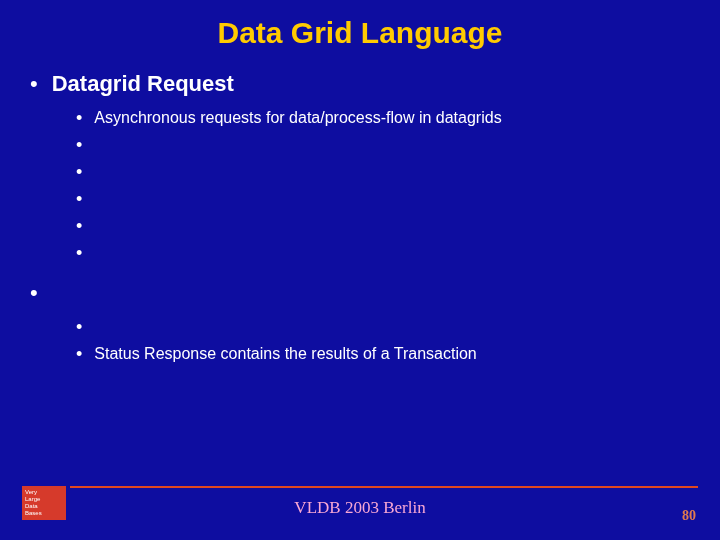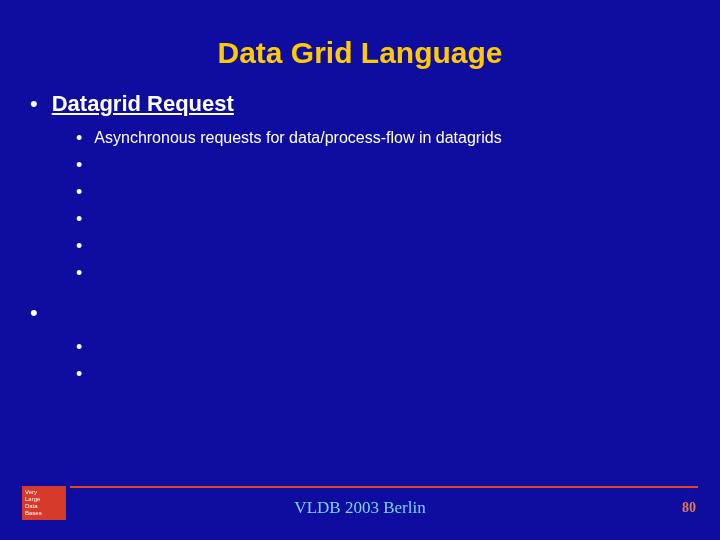--- a/index.html
+++ b/index.html
@@ -13,41 +13,40 @@
     background: #0e0da0;
     color: #ffffff;
     font-family: Arial, Helvetica, sans-serif;
     position: relative;
   }
   .title {
     color: #ffcb00;
     font-weight: bold;
     font-size: 30px;
     text-align: center;
-    padding-top: 36px;
+    padding-top: 16px;
     padding-bottom: 10px;
   }
   .content {
     padding: 0 30px;
   }
   .main-bullet {
     display: flex;
     align-items: flex-start;
     margin: 10px 0 8px 0;
   }
   .main-bullet .dot {
     font-size: 22px;
     line-height: 28px;
     margin-right: 14px;
   }
   .main-bullet .txt {
     font-size: 22px;
     font-weight: bold;
     line-height: 28px;
-    text-decoration: underline;
   }
   .sub-list {
     margin-left: 46px;
     margin-bottom: 14px;
   }
   .sub-bullet {
     display: flex;
     align-items: flex-start;
     margin: 3px 0;
   }
@@ -88,28 +87,28 @@
     top: 0;
     height: 2px;
     background: #e0481f;
   }
   .footer-text {
     position: absolute;
     left: 0;
     right: 0;
     bottom: 6px;
     text-align: center;
-    color: #7dd3fc;
+    color: #f9a8d4;
     font-family: Georgia, 'Times New Roman', serif;
     font-size: 17px;
   }
   .page-num {
     position: absolute;
     right: 24px;
-    bottom: 8px;
+    bottom: 0;
     color: #e07a4f;
     font-family: 'Times New Roman', serif;
     font-size: 14px;
     font-weight: bold;
   }
   .html-italic { font-style: italic; }
 </style>
 </head>
 <body>
 
@@ -145,20 +144,21 @@
 
   <div class="main-bullet">
     <div class="dot">•</div>
   </div>
   <div class="sub-list">
     <div class="sub-bullet">
       <div class="dot">•</div>
     </div>
     <div class="sub-bullet">
       <div class="dot">•</div>
+      <div class="txt">Status Response contains the results of a Transaction</div>
     </div>
   </div>
 
 </div>
 
 <div class="footer">
   <div class="logo-box">
     <div>Very</div>
     <div>Large</div>
     <div>Data</div>

